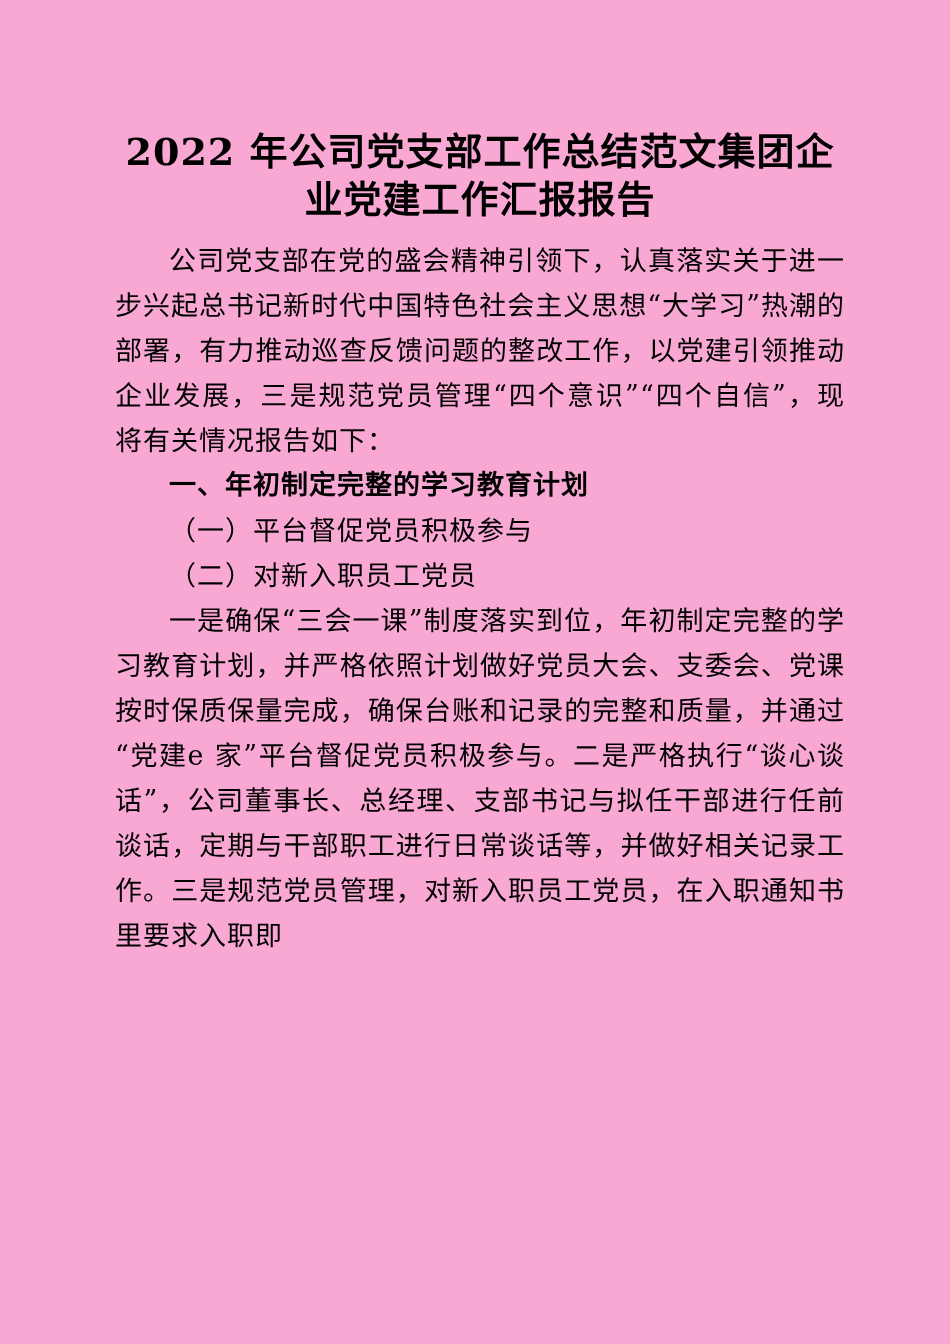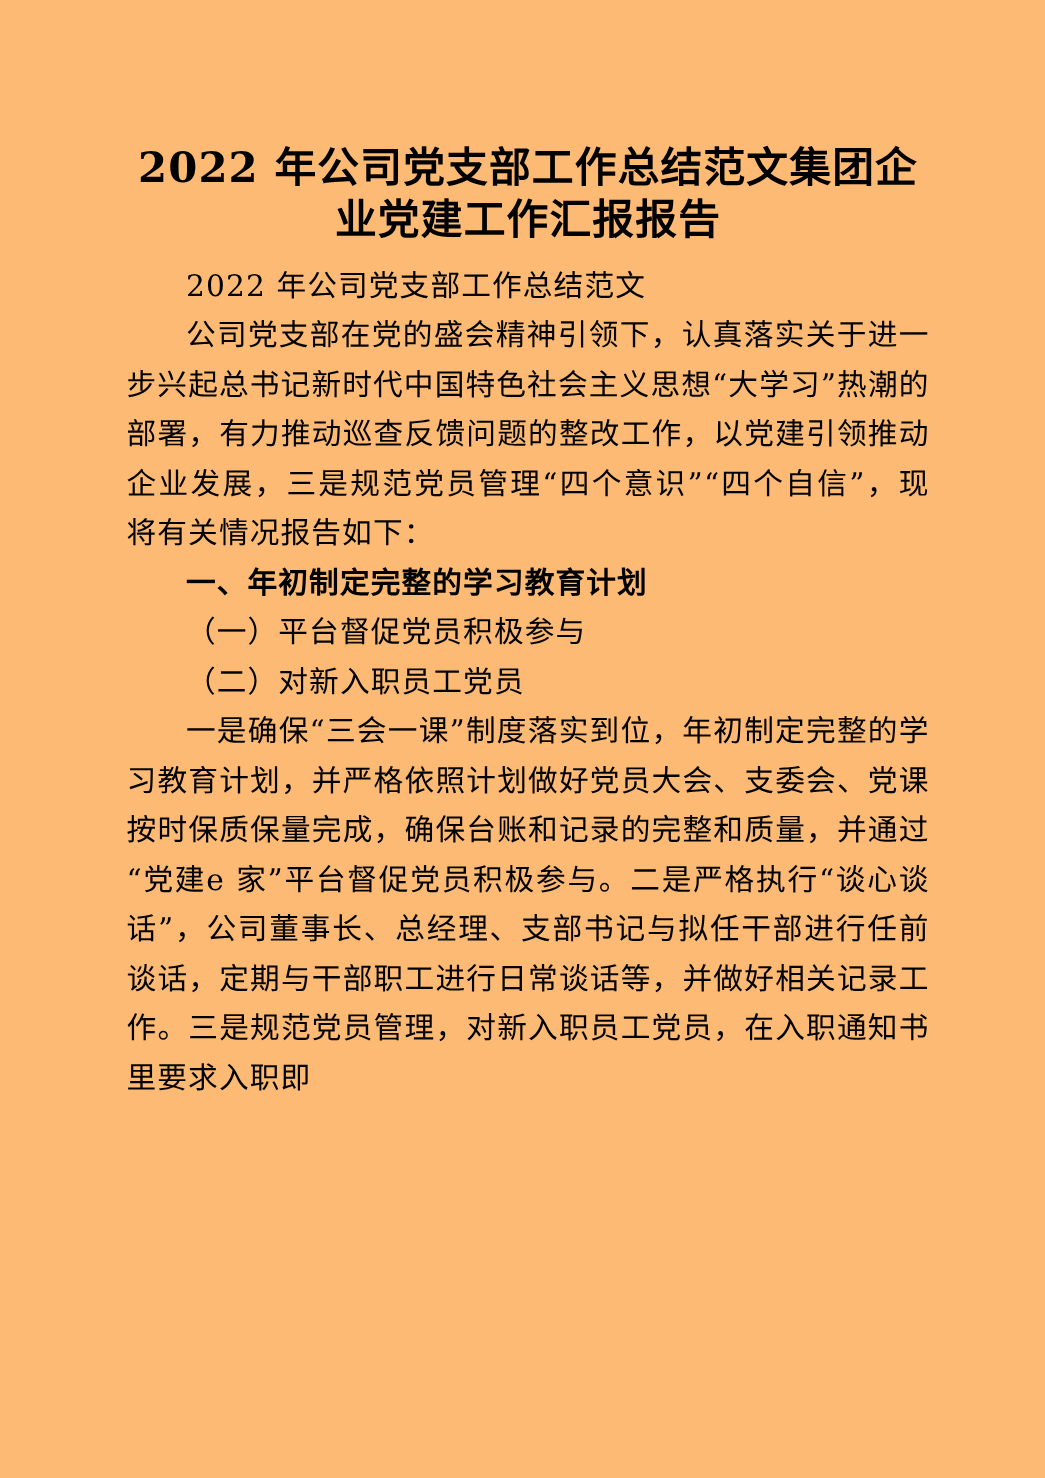--- a/index.html
+++ b/index.html
@@ -5,21 +5,21 @@
   html, body {
     margin: 0;
     padding: 0;
     background: #ffffff;
   }
   .page {
     position: relative;
     width: 950px;
     height: 1344px;
     margin: 0 auto;
-    background: #fdba74;
+    background: #f9a8d4;
     color: #000000;
     box-sizing: border-box;
     padding: 128px 105px 0 115px;
     overflow: hidden;
     font-family: "DejaVu Serif", serif;
   }
   .doc-title {
     margin: 0 0 14px 0;
     font-family: "DejaVu Serif", serif;
     font-weight: bold;
@@ -58,21 +58,20 @@
     font-family: "DejaVu Serif", serif;
     font-weight: normal;
   }
 </style>
 </head>
 <body>
 
 <div class="page">
   <h1 class="doc-title">2022 年公司党支部工作总结范文集团企业党建工作汇报报告</h1>
 
-  <p class="block subtitle indent">2022 年公司党支部工作总结范文</p>
 
   <p class="block paragraph indent">公司党支部在党的盛会精神引领下，认真落实关于进一步兴起总书记新时代中国特色社会主义思想“大学习”热潮的部署，有力推动巡查反馈问题的整改工作，以党建引领推动企业发展，三是规范党员管理“四个意识”“四个自信”，现将有关情况报告如下：</p>
 
   <h2 class="block heading indent">一、年初制定完整的学习教育计划</h2>
 
   <h3 class="block subheading indent">（一）平台督促党员积极参与</h3>
 
 
   <h3 class="block subheading indent">（二）对新入职员工党员</h3>
 

